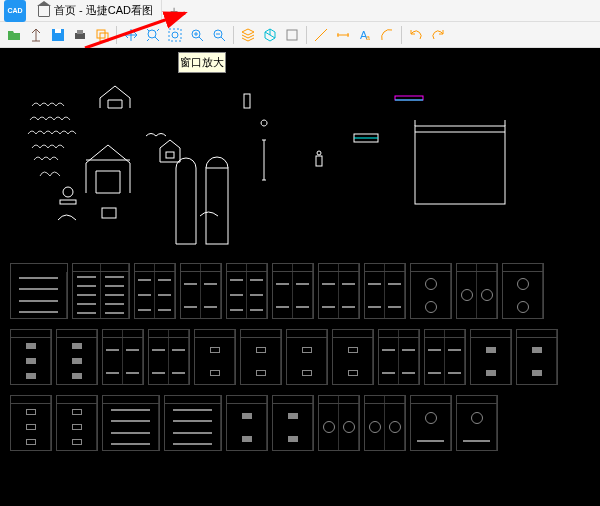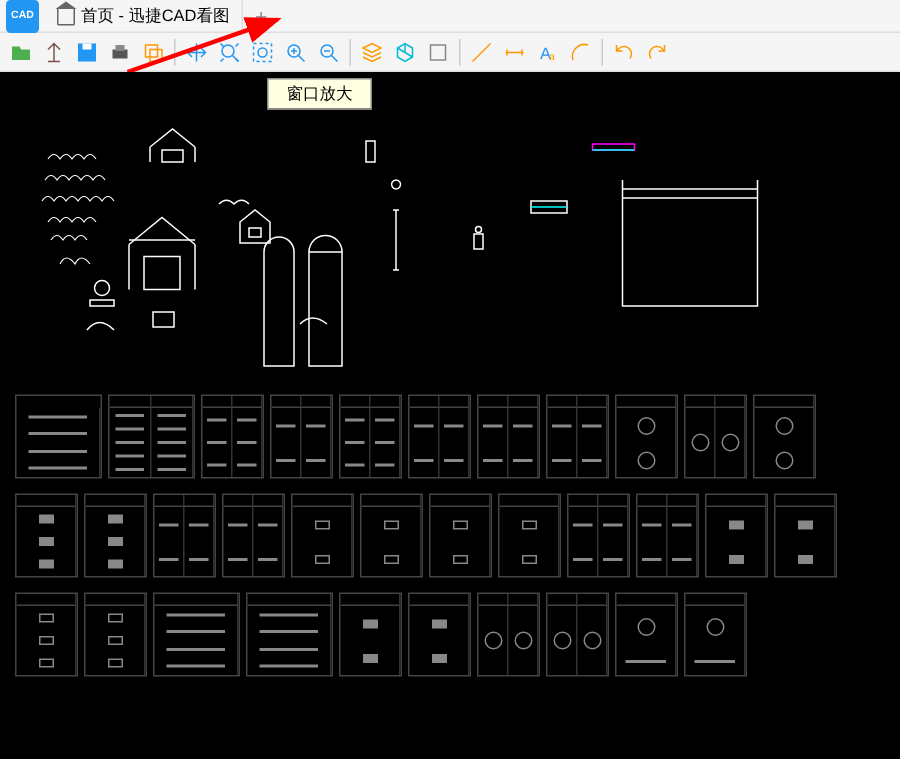--- a/index.html
+++ b/index.html
@@ -12,21 +12,21 @@
 .home-icon{border:1.5px solid #666;border-radius:1px;position:relative}
 .home-icon:before{content:"";position:absolute;top:-5px;left:-2px;width:0;height:0;border-left:7px solid transparent;border-right:7px solid transparent;border-bottom:5px solid #666}
 .doc-icon{background:#2196f3;border-radius:1px}
 .tab-close{margin-left:6px;color:#888;font-size:10px}
 .new-tab{padding:0 8px;color:#888;font-size:14px;cursor:pointer}
 .toolbar{height:26px;background:#f5f5f5;display:flex;align-items:center;padding:0 4px;gap:2px;border-bottom:1px solid #ddd;position:relative}
 .tool{width:20px;height:20px;display:flex;align-items:center;justify-content:center;cursor:pointer;border-radius:2px}
 .sep{width:1px;height:18px;background:#ccc;margin:0 2px}
 .canvas{position:absolute;top:48px;left:0;right:0;bottom:0;background:#000}
 .arrow{position:absolute;top:10px;left:80px;width:110px;height:40px;pointer-events:none}
-.tooltip{position:absolute;top:52px;left:178px;background:#ffffe1;border:1px solid #888;padding:2px 12px;font-size:11px;z-index:10}
+.tooltip{position:absolute;top:52px;left:178px;background:#ffffe1;border:1px solid #888;padding:2px 1px;font-size:11px;z-index:10}
 svg{display:block}
 .drawings{position:absolute;top:0;left:0}
 .thumbs{position:absolute;top:215px;left:10px;right:10px}
 .thumb-row{display:flex;gap:4px;margin-bottom:10px}
 .thumb{width:42px;height:56px;border:1px solid #444;background:#000;position:relative;overflow:hidden}
 .thumb.wide{width:58px}
 .thumb-hdr{height:8px;border-bottom:1px solid #444;display:flex}
 .thumb-hdr span{flex:1;border-right:1px solid #333}
 .thumb-body{position:absolute;top:8px;bottom:0;left:0;right:0;display:flex}
 .thumb-col{flex:1;border-right:1px solid #333;display:flex;flex-direction:column;justify-content:space-around;align-items:center}

